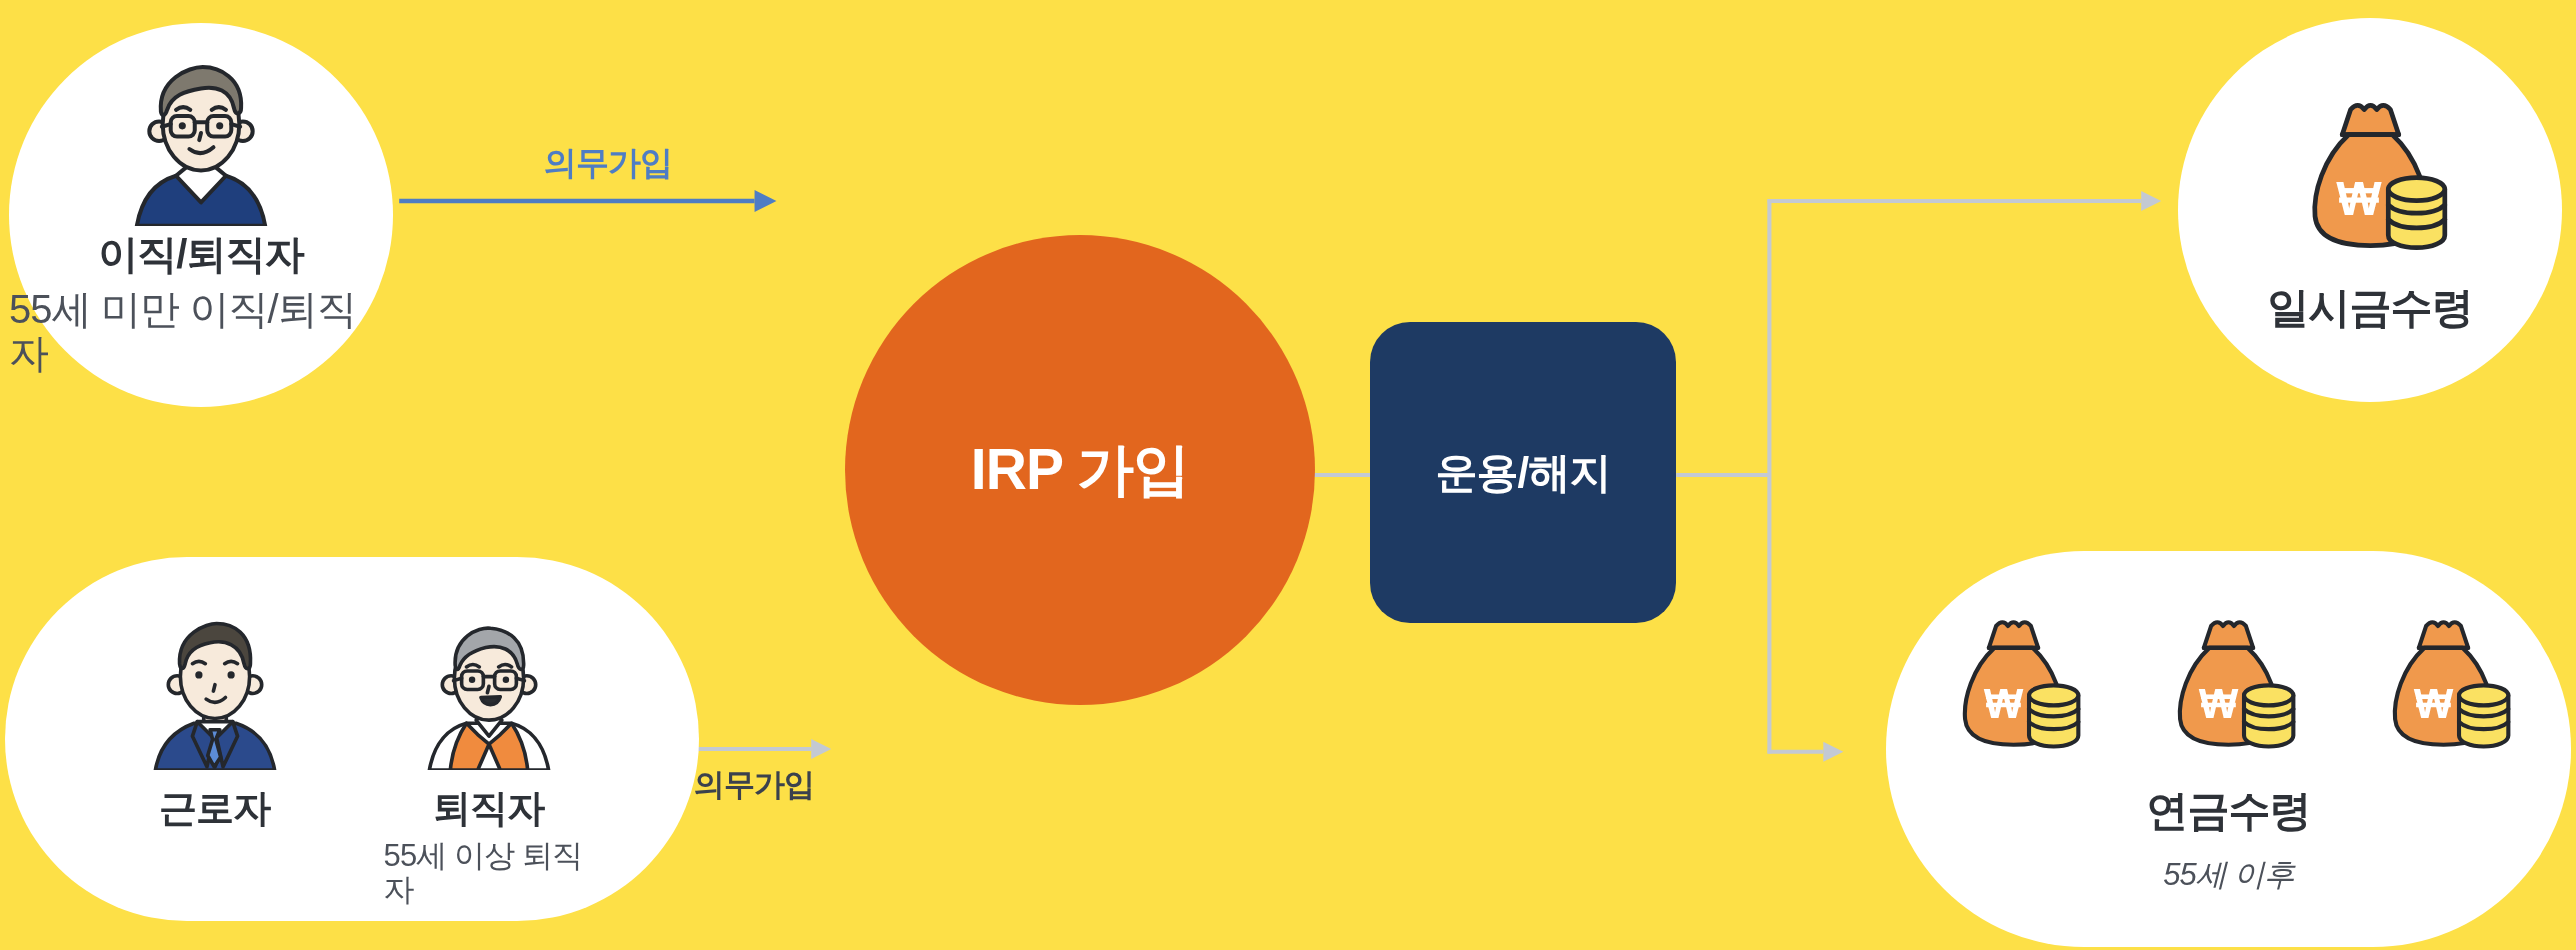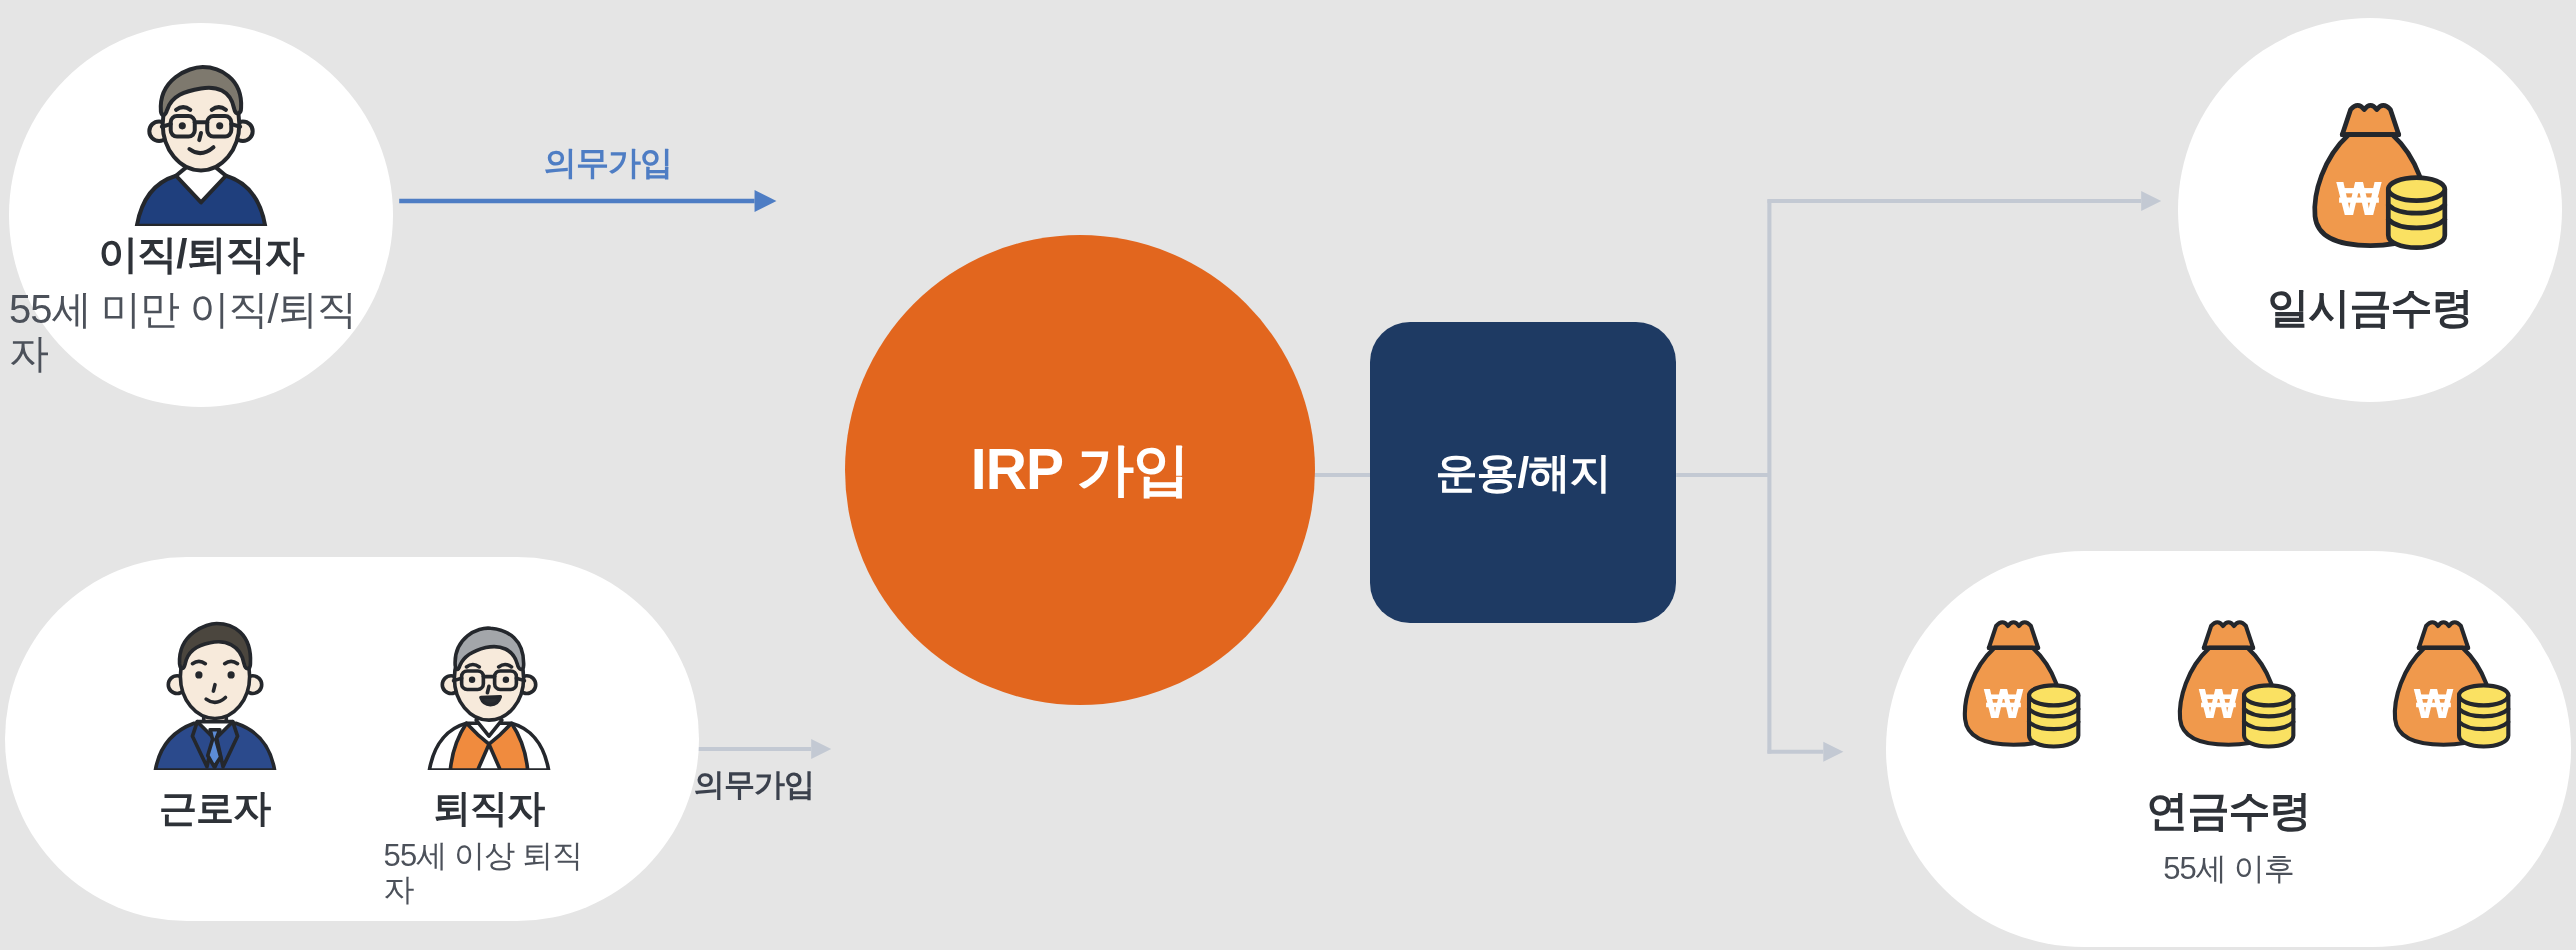--- a/index.html
+++ b/index.html
@@ -1,17 +1,17 @@
 <!DOCTYPE html>
 <html style="font-size:14.6px"><head>
 <meta charset="utf-8">
 <style>
   html,body{margin:0;padding:0;background:#000;}
   #canvas{
-    position:relative;width:2576px;height:950px;background:#e5e5e5;
+    position:relative;width:2576px;height:950px;background:#fde047;
     font-family:"Liberation Sans", sans-serif;overflow:hidden;
   }
   #connector-layer{position:absolute;left:0;top:0;z-index:0;}
   .node{position:absolute;z-index:1;background:#ffffff;display:flex;flex-direction:column;align-items:center;box-sizing:border-box;}
   .circle{border-radius:50%;}
   .pill{border-radius:210px;}
 
   
   #node-job-changer{left:9px;top:23px;width:384px;height:384px;padding-top:33px;}
   
@@ -28,21 +28,21 @@
   .bags-row{display:flex;flex-direction:row;gap:78px;align-items:flex-end;}
 
   .node-title{font-size:40px;font-weight:bold;color:#2E3238;letter-spacing:-0.9px;margin-top:5.5px;line-height:1.1;}
   .node-subtitle{font-size:40px;font-weight:400;color:#4C515A;letter-spacing:-0.9px;margin-top:11px;line-height:1.1;}
   .person-label{font-size:38px;font-weight:bold;color:#2E3238;letter-spacing:-0.9px;margin-top:18px;line-height:1.1;}
   .person-subtitle{font-size:31px;color:#4C515A;letter-spacing:-0.9px;margin-top:9px;line-height:1.1;}
   #irp-label{font-size:57px;font-weight:bold;color:#ffffff;letter-spacing:-0.9px;}
   #manage-label{font-size:42px;font-weight:bold;color:#ffffff;letter-spacing:-0.9px;}
   #lump-label{font-size:42px;font-weight:bold;color:#2E3238;letter-spacing:-0.9px;margin-top:26px;}
   #pension-label{font-size:42px;font-weight:bold;color:#2E3238;letter-spacing:-0.9px;margin-top:31px;}
-  #pension-subtitle{font-size:31px;color:#4C515A;letter-spacing:-0.9px;margin-top:9px;}
+  #pension-subtitle{font-size:31px;color:#4C515A;letter-spacing:-0.9px;margin-top:15px;font-style:italic;}
 
   .edge-label{position:absolute;z-index:2;width:274px;text-align:center;line-height:1;}
   #label-mandatory{left:471px;top:146px;font-size:33px;font-weight:bold;color:#4E7DC4;letter-spacing:-0.9px;}
   #label-optional{left:617px;top:769px;font-size:31px;font-weight:700;color:#3B414D;letter-spacing:-0.9px;}
 </style>
 </head>
 <body>
 
 <div id="canvas">
 

